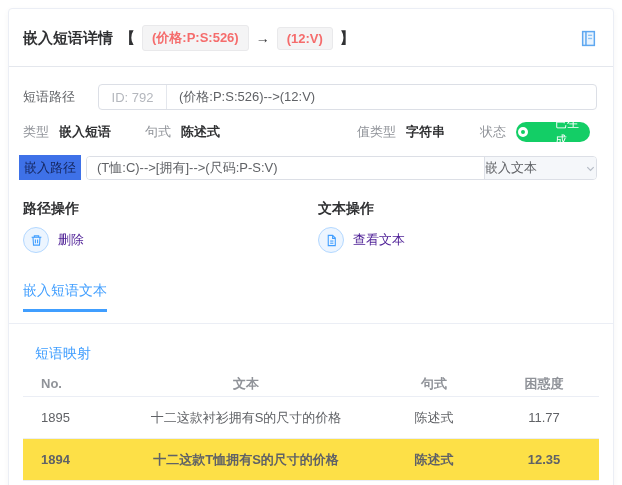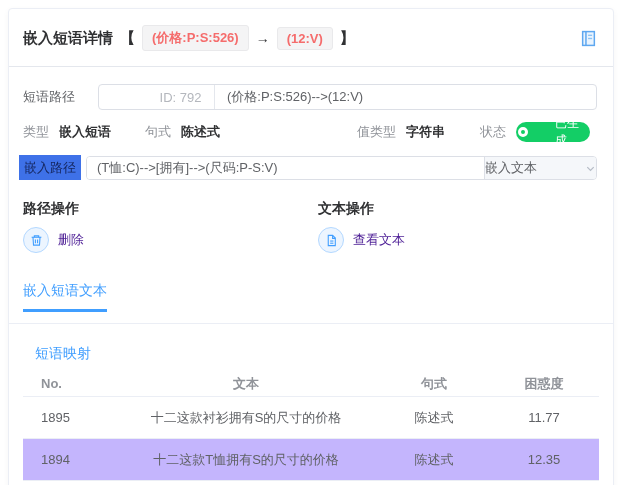--- a/index.html
+++ b/index.html
@@ -15,21 +15,21 @@
   .hdr-bracket { font-size:15px; font-weight:bold; color:#303133; margin:0 7px; }
   .tag { background:#f4f4f5; border:1px solid #e9e9eb; border-radius:3px;
     color:#f56c6c; font-size:13px; font-weight:bold; padding:3px 9px; }
   .hdr-arrow { font-size:14px; font-weight:bold; color:#303133; margin:0 7px; }
   .hdr-icon { margin-left:auto; cursor:pointer; display:flex; }
 
   
   .row-path { display:flex; align-items:center; margin:17px 16px 0 14px;gap:12px; }
   .lbl { width:63px; flex-shrink:0; font-size:13px; color:#606266; }
   .field { flex:1; display:flex; align-items:stretch; height:26px;
-    border:1px solid #dcdfe6; border-radius:4px; background:#fff; overflow:hidden;padding-left:48px; }
+    border:1px solid #dcdfe6; border-radius:4px; background:#fff; overflow:hidden; }
   .field-prepend { width:68px; display:flex; align-items:center; justify-content:center;
     color:#b4b7bd; font-size:13px; border-right:1px solid #e4e7ed; }
   .field-value { display:flex; align-items:center; padding:0 12px;
     color:#606266; font-size:13px; }
 
   
   .row-attrs { display:flex; align-items:center; margin:12px 16px 0 14px; font-size:13px; }
   .attr-pair { display:flex; align-items:center; }
   .attr-lbl { color:#909399; }
   .attr-val { color:#303133; font-weight:bold; margin-left:10px; }
@@ -67,21 +67,21 @@
   .tab-active { display:inline-block; color:#409eff; font-size:14px;
     padding-bottom:9px; border-bottom:3px solid #409eff; cursor:pointer; }
   .divider { border-top:1px solid #ebeef5; margin-top:11px; }
 
   
   .map-title { margin:21px 0 0 26px; color:#409eff; font-size:14px; }
   .table { margin:8px 14px 0 14px; font-size:13px; }
   .trow { display:flex; align-items:center; border-bottom:1px solid #ebeef5; }
   .thead { height:26px; color:#909399; font-weight:bold; }
   .tbody-row { height:42px; color:#606266; }
-  .tbody-row.striped { background:#c4b5fd; }
+  .tbody-row.striped { background:#fde047;font-weight:bold; }
   .c-no { width:90px; padding-left:18px; text-align:left; }
   .c-text { flex:1; text-align:center; }
   .c-pattern { width:110px; text-align:center; }
   .c-ppl { width:110px; text-align:center; }
 </style>
 </head>
 <body>
 
 <div class="card">
 

